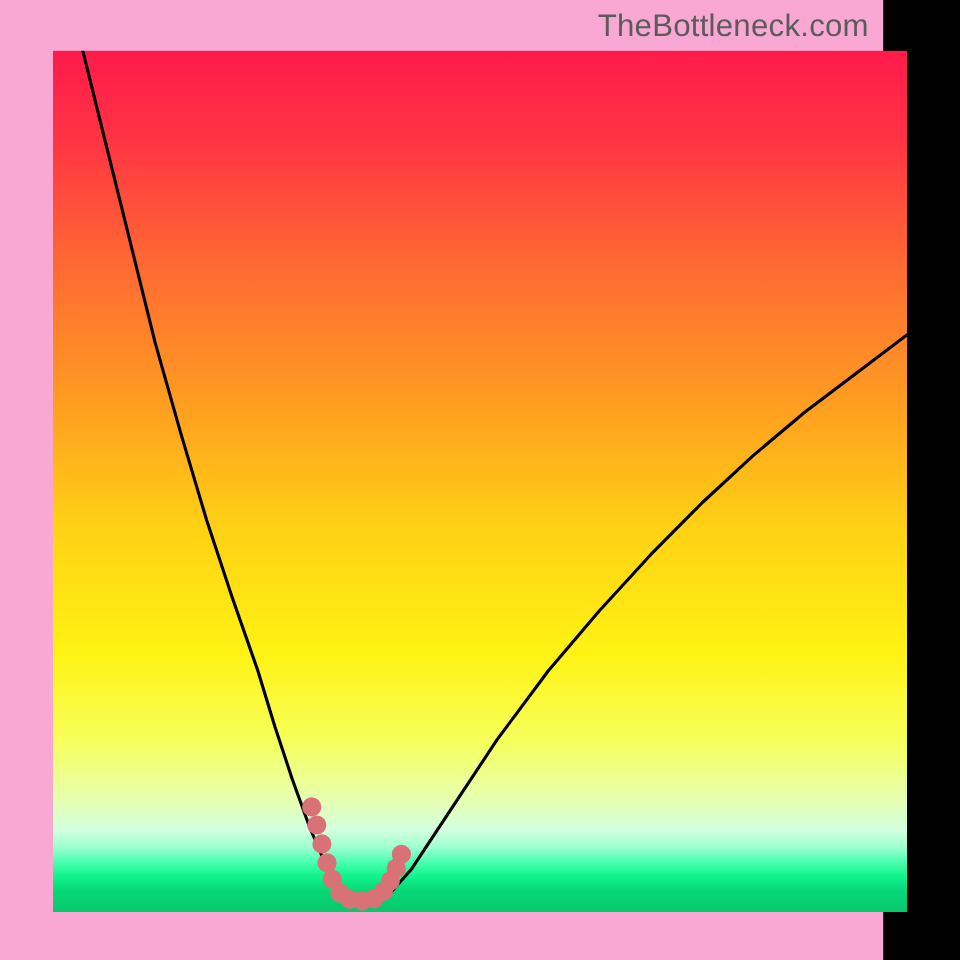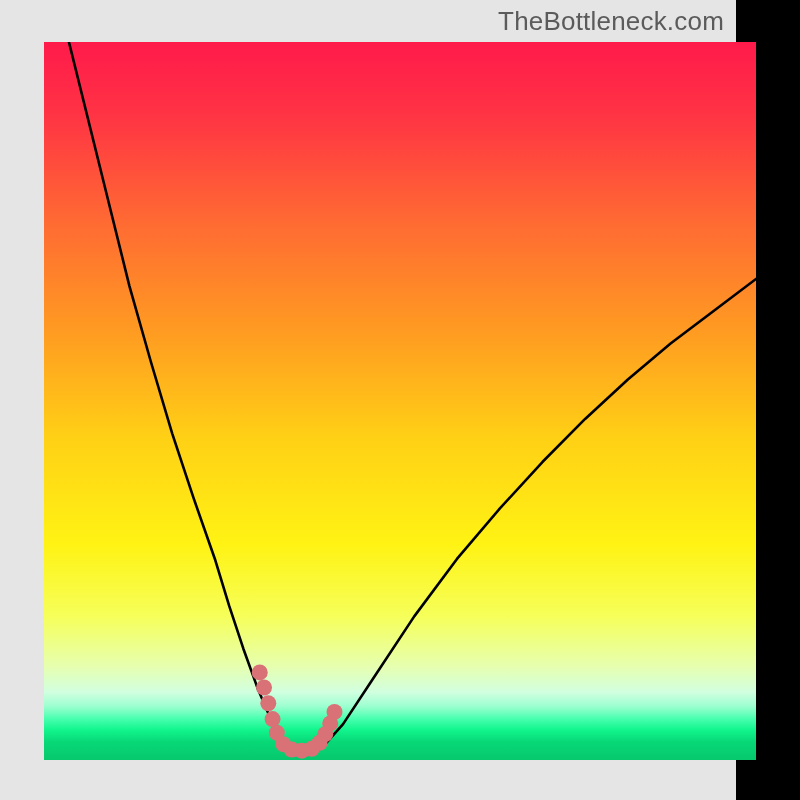--- a/index.html
+++ b/index.html
@@ -1,21 +1,21 @@
 <!DOCTYPE html>
 <html><head>
 <meta charset="utf-8">
 <style>
   * { margin: 0; padding: 0; box-sizing: border-box; }
   html, body { width: 800px; height: 800px; overflow: hidden; background: #000; }
   .stage {
     position: relative;
     width: 736px;
     height: 800px;
-    background: #e5e5e5;
+    background: #f9a8d4;
   }
   .watermark {
     position: absolute;
     top: 6px;
     right: 12px;
     font-family: Arial, Helvetica, sans-serif;
     font-size: 26px;
     color: #5b5b5b;
     font-weight: 400;
     letter-spacing: 0.2px;

